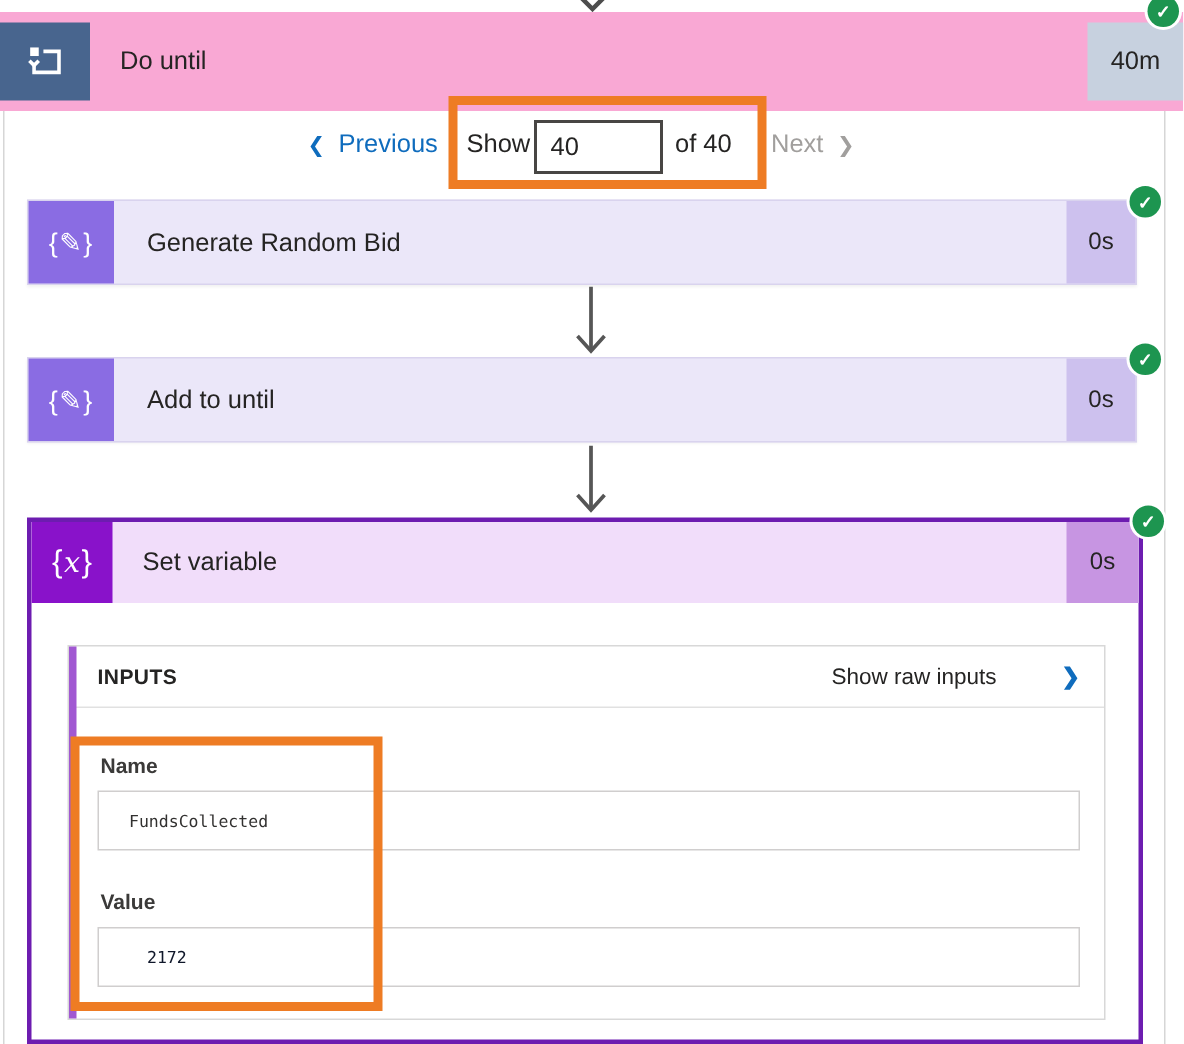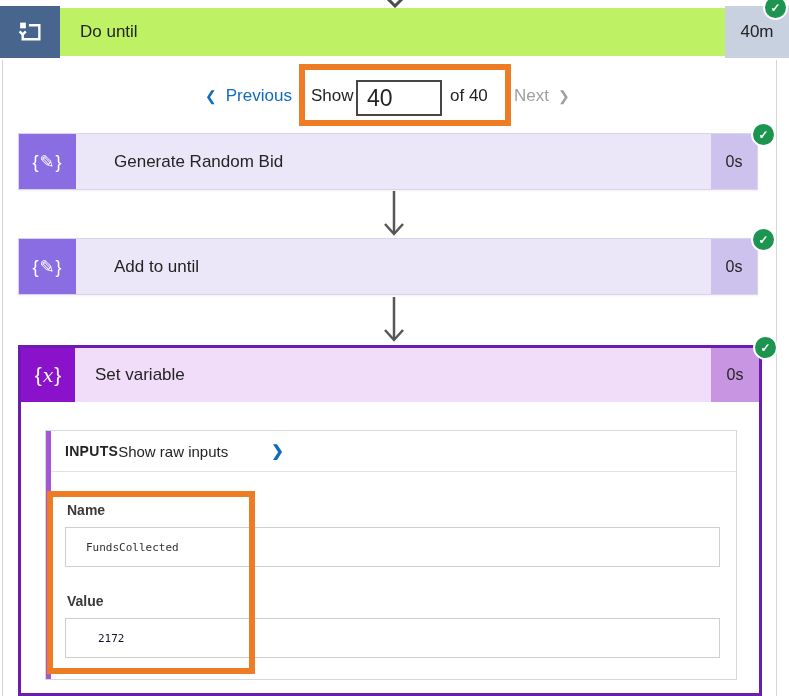--- a/index.html
+++ b/index.html
@@ -12,22 +12,22 @@
   
   .scope-body{
     position:absolute; left:2px; top:60px; width:775px; height:636px;
     border-left:1px solid #d6d6d6; border-right:1px solid #d6d6d6; background:#fff;
   }
   
   .top-tip{ position:absolute; left:383px; top:-6px; }
 
   
   .scope-header{
-    position:absolute; left:0; top:8px; width:789px; height:48px;
-    background:#bef264; display:flex; align-items:center;
+    position:absolute; left:0; top:8px; width:789px; height:66px;
+    background:#f9a8d4; display:flex; align-items:center;
   }
   .scope-icon{ width:60px; height:52px; background:#48658e; display:flex; align-items:center; justify-content:center; flex:none;}
   .scope-title{ padding-left:20px; font-size:17px; }
   .scope-timer{ margin-left:auto; width:64px; height:52px; background:#c7d1df; display:flex; align-items:center; justify-content:center; font-size:17px; flex:none;}
 
   
   .check{
     position:absolute; width:21px; height:21px; border-radius:50%;
     background:#1d9550; color:#fff; box-shadow:0 0 0 2px #fff;
     display:flex; align-items:center; justify-content:center;
@@ -35,40 +35,40 @@
   }
 
   
   .pager{ position:absolute; left:0; top:65px; width:789px; height:62px; font-size:17px; }
   .pager .item{ position:absolute; top:0; height:62px; display:flex; align-items:center; }
   .prev{ left:205px; color:#0f6cbd; cursor:pointer; }
   .prev .chev{ font-size:14px; margin-right:9px; }
   .show-lbl{ left:311px; }
   .page-input{
     position:absolute; left:356px; top:15px; width:86px; height:36px;
-    border:2px solid #484644; font-size:23px; padding-left:9px;
+    border:2px solid #484644; font-size:17px; padding-left:9px;
     font-family:"Liberation Sans", sans-serif; color:#252423; background:#fff;
   }
   .of-lbl{ left:450px; }
   .next{ left:514px; color:#a19f9d; }
   .next .chev{ font-size:14px; margin-left:9px; }
 
   
   .hl{ position:absolute; border:6px solid #ee7c24; pointer-events:none; z-index:10; }
   .hl-pager{ left:299px; top:64px; width:212px; height:62px; }
   .hl-fields{ left:47px; top:491px; width:208px; height:183px; }
 
   
   .action-card{
     position:absolute; left:18px; width:740px; height:57px;
     display:flex; align-items:stretch; background:#ebe7f9;
     border:1px solid #d9d3ee; box-shadow:0 1px 2px rgba(0,0,0,.06);
   }
   .action-icon{ width:57px; background:#8a6ce3; color:#fff; display:flex; align-items:center; justify-content:center; font-size:18px; letter-spacing:1px; flex:none;}
-  .action-title{ flex:1; display:flex; align-items:center; padding-left:38px; font-size:17px; }
+  .action-title{ flex:1; display:flex; align-items:center; padding-left:22px; font-size:17px; }
   .action-timer{ width:46px; background:#cdc1ee; display:flex; align-items:center; justify-content:center; font-size:16px; flex:none;}
   .card-1{ top:133px; } .card-2{ top:238px; }
 
   
   .arrow{ position:absolute; left:382px; }
   .arrow-1{ top:191px; } .arrow-2{ top:297px; }
 
   
   .sv-card{
     position:absolute; left:18px; top:345px; width:744px; height:351px;
@@ -80,21 +80,21 @@
   .sv-title{ flex:1; display:flex; align-items:center; padding-left:20px; font-size:17px; }
   .sv-timer{ width:48px; background:#c795e2; display:flex; align-items:center; justify-content:center; font-size:16px; flex:none;}
 
   
   .inputs-panel{
     position:absolute; left:24px; top:82px; width:692px; height:250px;
     border:1px solid #d8d8d8; background:#fff;
   }
   .accent{ position:absolute; left:0; top:0; width:5px; height:100%; background:#a158d2; }
   .panel-head{
-    height:41px; display:flex; align-items:center; 
+    height:41px; display:flex; align-items:center; justify-content:space-between;
     padding:0 16px 0 19px; border-bottom:1px solid #e1e1e1;
   }
   .panel-title{ font-size:14px; font-weight:700; letter-spacing:.3px; }
   .raw-link{ display:flex; align-items:center; font-size:15px; color:#252423; cursor:pointer;gap:32px; }
   .raw-link .chev{ color:#0f6cbd; font-size:15px; font-weight:700; margin-left:11px; }
   .panel-body{ padding:30px 16px 0 19px; }
   .field-label{ font-size:14px; font-weight:700; color:#3b3a39; margin:0 0 9px 2px; }
   .field{
     height:40px; border:1px solid #d0cece; background:#fff;
     display:flex; align-items:center; padding-left:20px;

